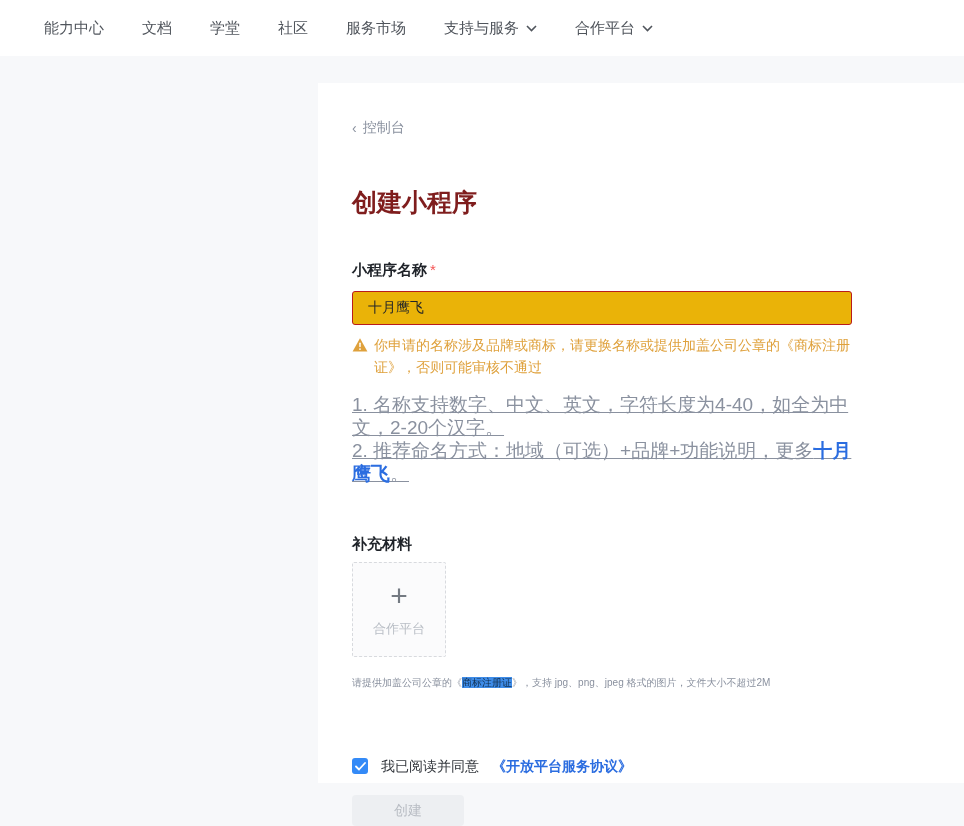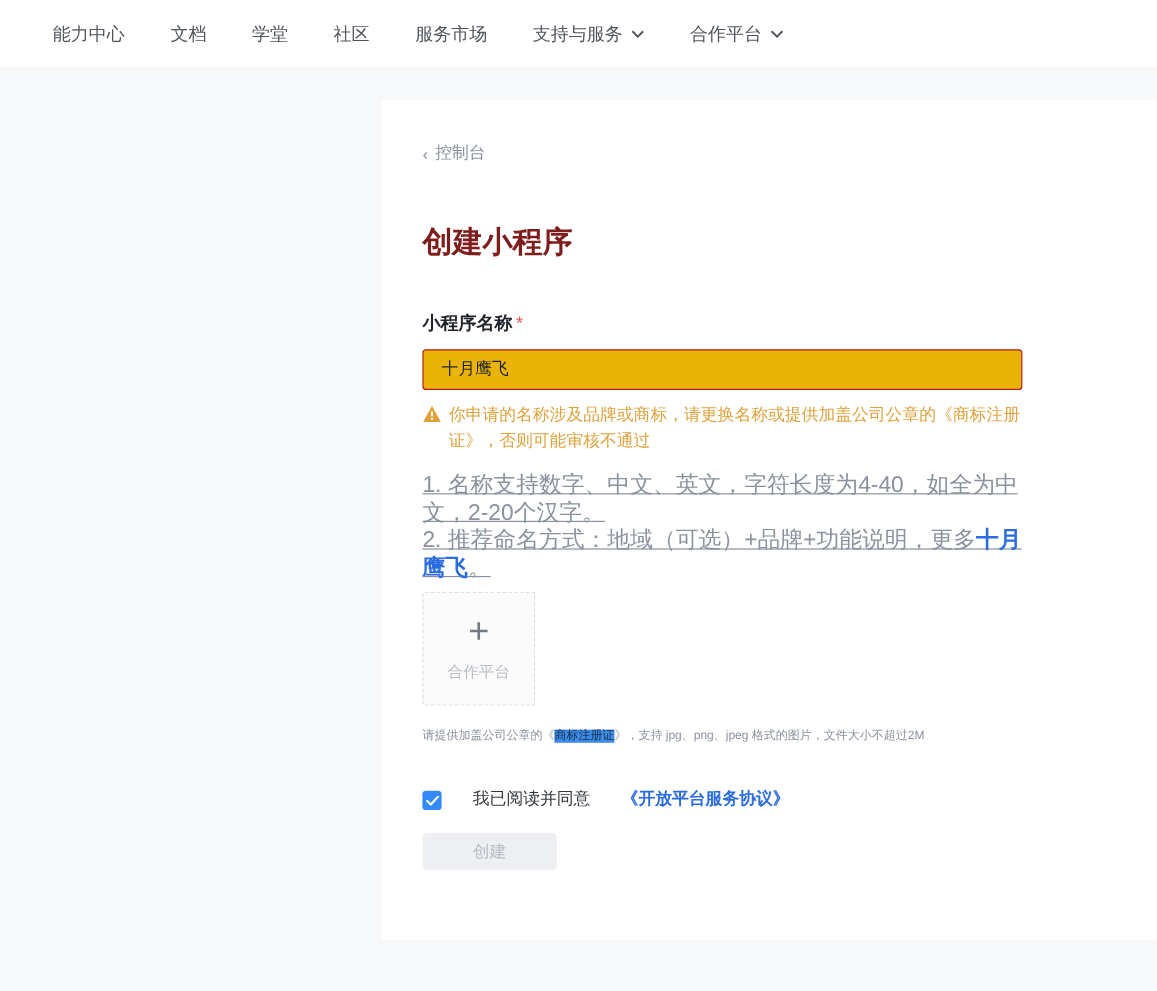--- a/index.html
+++ b/index.html
@@ -66,21 +66,21 @@
   .upload-box {
     margin-top:8px; width:94px; height:95px;
     background:#fbfbfc; border:1px dashed #d8dade; border-radius:2px;
     display:flex; flex-direction:column; align-items:center; justify-content:center;
     cursor:pointer;
   }
   .upload-plus { font-size:30px; line-height:30px; color:#747a82; font-weight:300; }
   .upload-label { margin-top:9px; font-size:13px; color:#b9bec5; }
   .upload-desc { margin-top:10px; font-size:10px; color:#8a919f; line-height:31px; width:502px; }
   .hl { background:#3e8ce8; color:#12304f; }
-  .agree-row { margin-top:28px; display:flex; align-items:flex-end; gap:26px; }
+  .agree-row { margin-top:60px; display:flex; align-items:flex-start; gap:13px; }
   .checkbox {
     width:16px; height:16px; background:#338af7; border-radius:3px;
     display:flex; align-items:center; justify-content:center; cursor:pointer;
   }
   .agree-text { font-size:14px; color:#33373d; }
   .agree-link { font-size:14px; color:#2b6de0; font-weight:bold; cursor:pointer; }
   .create-btn {
     margin-top:19px; width:112px; height:31px;
     background:#edeff2; border:none; border-radius:4px;
     font-size:14px; color:#b9bdc4; cursor:not-allowed;
@@ -146,20 +146,21 @@
     <div class="warning-text">你申请的名称涉及品牌或商标，请更换名称或提供加盖公司公章的《商标注册证》，否则可能审核不通过</div>
   </div>
 
   <div class="tips">
     <div>1. 名称支持数字、中文、英文，字符长度为4-40，如全为中文，2-20个汉字。</div>
     <div>
       <span>2. 推荐命名方式：地域（可选）+品牌+功能说明，更多</span><span class="tip-link">十月鹰飞</span><span>。</span>
     </div>
   </div>
 
+  <div class="section-label">补充材料</div>
 
   <div class="upload-box">
     <span class="upload-plus">+</span>
     <span class="upload-label">合作平台</span>
   </div>
 
   <div class="upload-desc">
     <span>请提供加盖公司公章的《</span><span class="hl">商标注册证</span><span>》，支持 jpg、png、jpeg 格式的图片，文件大小不超过2M</span>
   </div>
 

